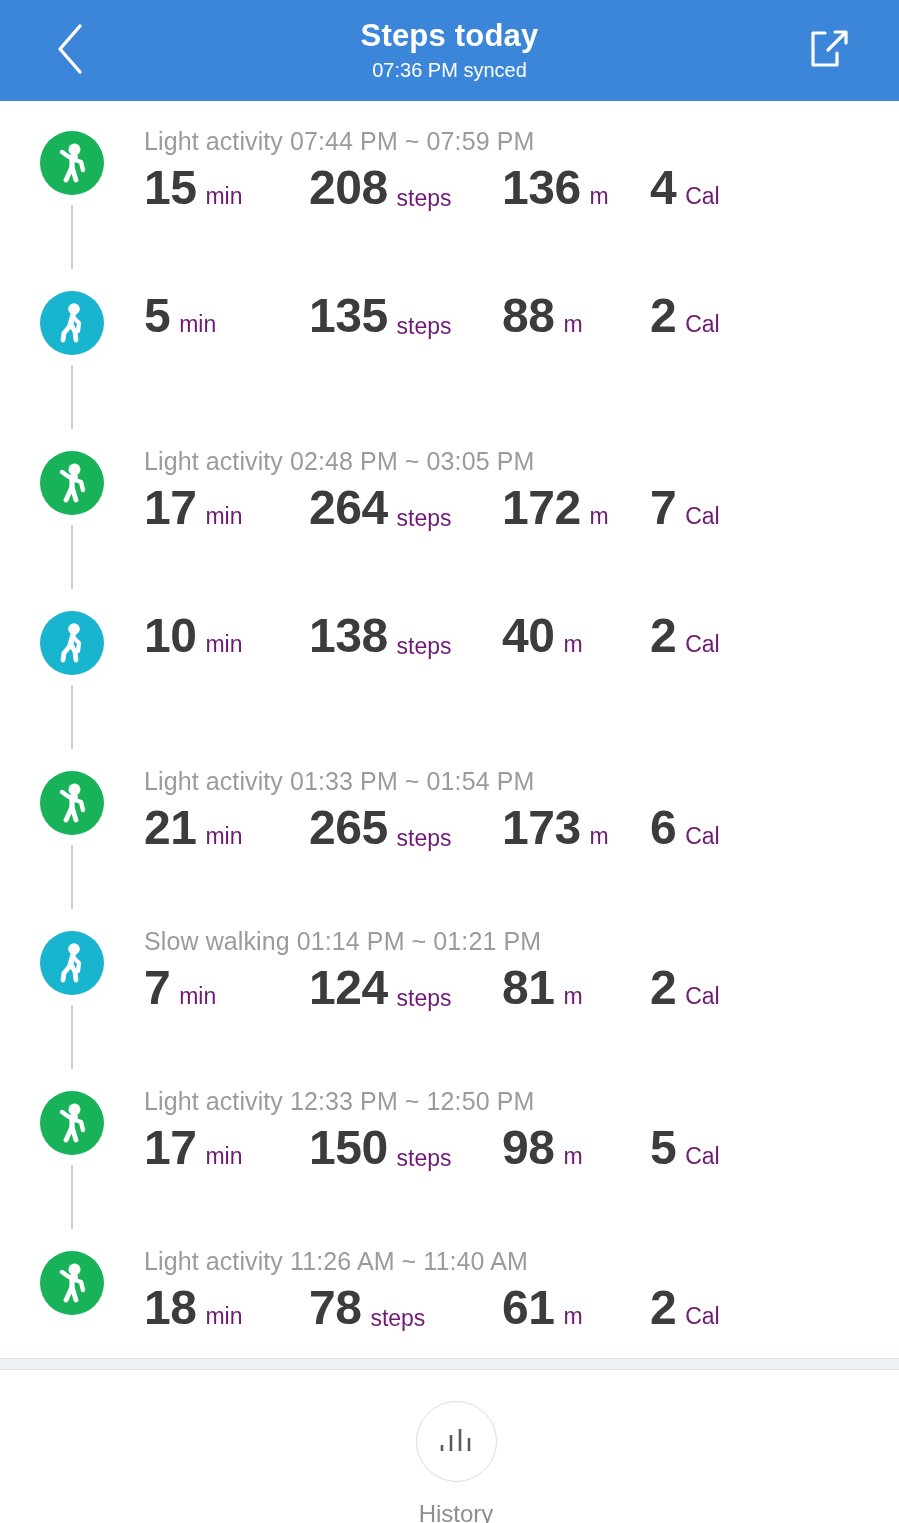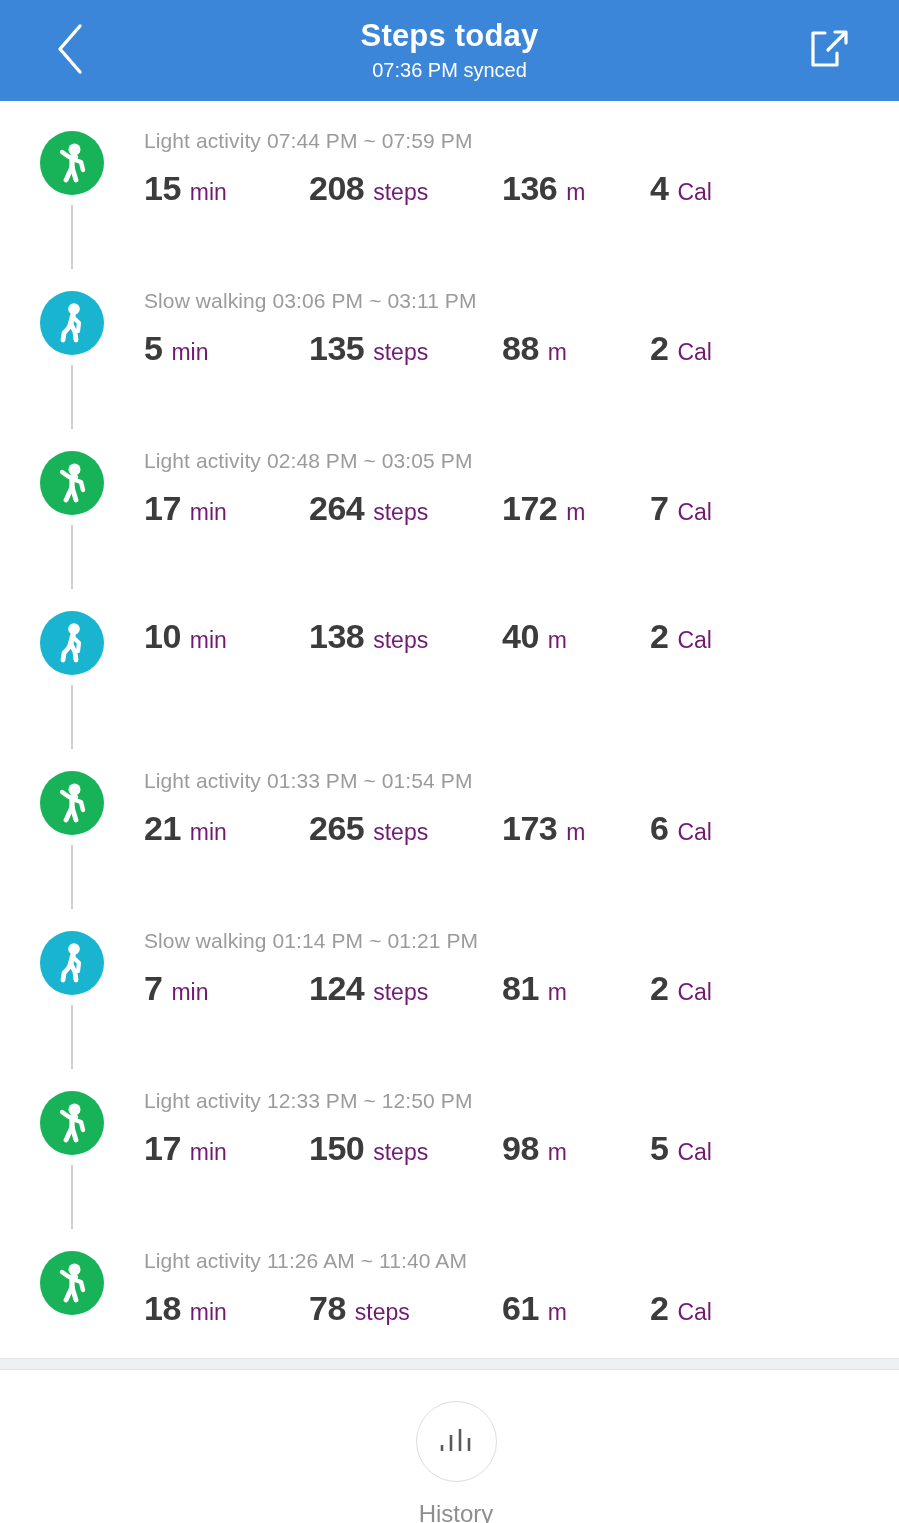--- a/index.html
+++ b/index.html
@@ -82,38 +82,38 @@
     width:2px;
     height:64px;
     background:#cfcfcf;
     z-index:1;
   }
   .row:last-child .connector { display:none; }
 
   .row-body { flex:1 1 auto; padding-top:16px; }
   .row-time {
     color:#9b9b9b;
-    font-size:21px;
+    font-size:25px;
     line-height:32px;
     letter-spacing:0.1px;
     white-space:nowrap;
   }
   .metrics {
     display:flex;
     align-items:baseline;
     margin-top:7px;
   }
   .metric { display:flex; align-items:baseline; white-space:nowrap; }
   .metric.m-min   { width:165px; }
-  .metric.m-steps { width:193px; }
+  .metric.m-steps { width:193px;align-items:flex-end; }
   .metric.m-dist  { width:148px; }
   .metric.m-cal   { width:auto; }
   .metric-value {
     color:#3c3c3c;
-    font-size:34px;
+    font-size:48px;
     font-weight:bold;
     line-height:48px;
     letter-spacing:-0.5px;
   }
   .metric-unit {
     color:#701a75;
     font-size:23px;
     line-height:28px;
     margin-left:9px;
   }
@@ -228,21 +228,20 @@
               <circle cx="21" cy="7" r="5.8" fill="#ffffff"></circle>
               <path d="M20 13 L17 24" stroke="#ffffff" stroke-width="5.4" stroke-linecap="round"></path>
               <path d="M20 15 L26 21 L25 29" stroke="#ffffff" stroke-width="4.2" stroke-linecap="round" stroke-linejoin="round"></path>
               <path d="M18 22 L22 30 L23 38" stroke="#ffffff" stroke-width="4.8" stroke-linecap="round" stroke-linejoin="round"></path>
               <path d="M18 23 L11 31 L10 38" stroke="#ffffff" stroke-width="4.8" stroke-linecap="round" stroke-linejoin="round"></path>
             </svg>
           </div>
           <div class="connector"></div>
         </div>
         <div class="row-body">
-          <div class="row-time">Slow walking 03:06 PM ~ 03:11 PM</div>
           <div class="metrics">
             <div class="metric m-min">
               <span class="metric-value">5</span>
               <span class="metric-unit">min</span>
             </div>
             <div class="metric m-steps">
               <span class="metric-value">135</span>
               <span class="metric-unit">steps</span>
             </div>
             <div class="metric m-dist">

